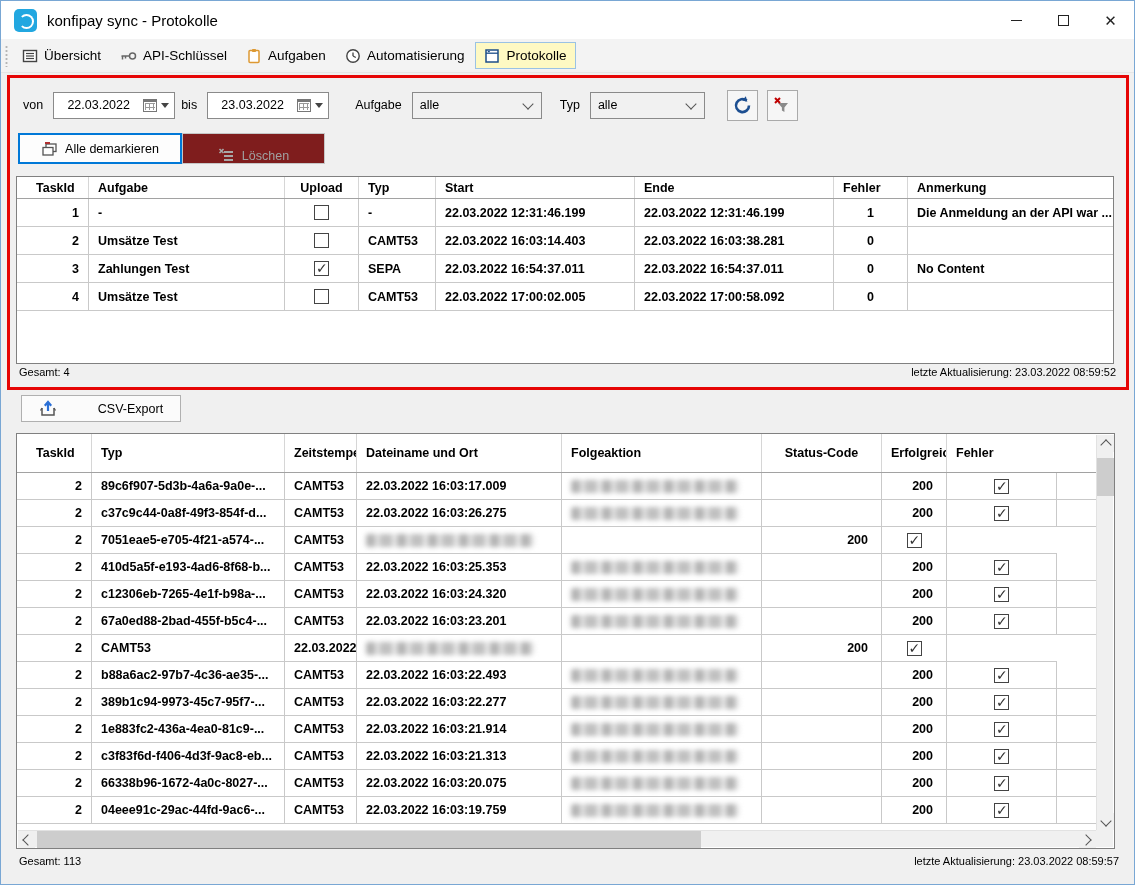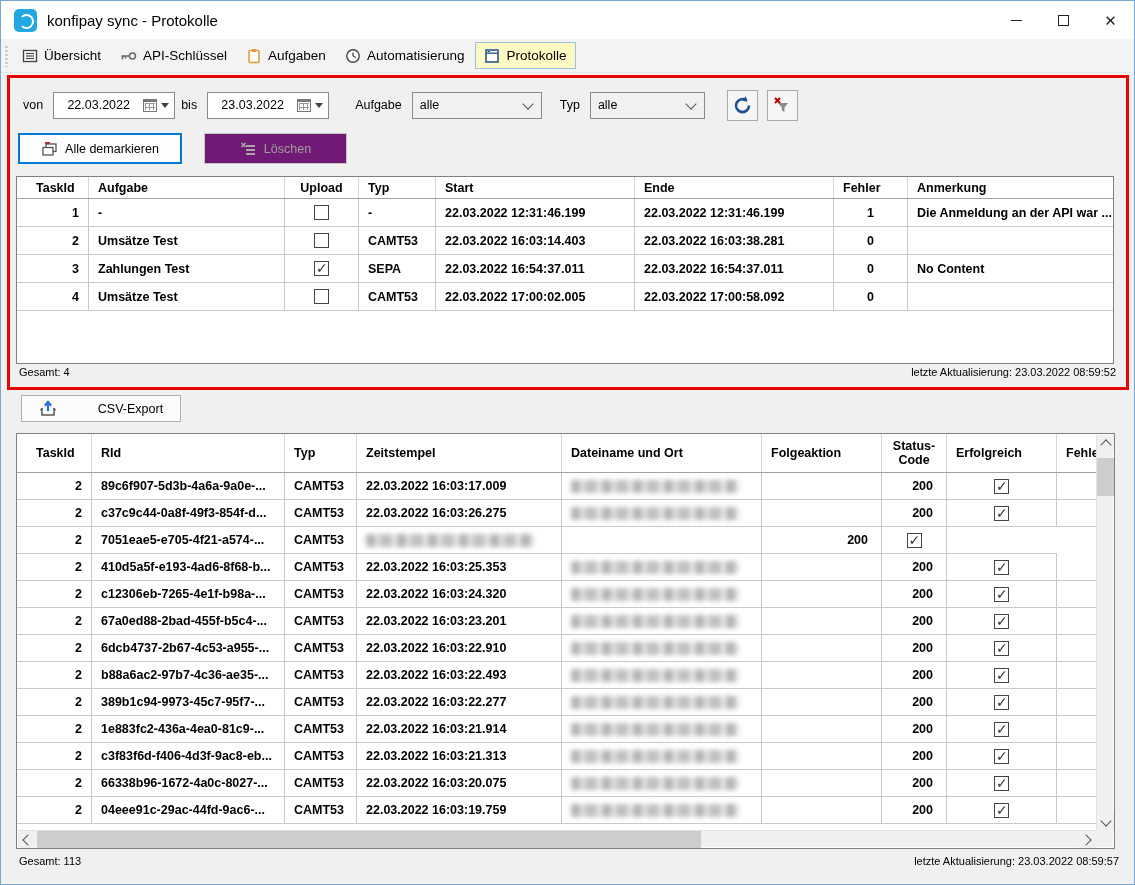--- a/index.html
+++ b/index.html
@@ -38,21 +38,21 @@
   .dd-arrow { width:0; height:0; border-left:4px solid transparent; border-right:4px solid transparent; border-top:5px solid #444; margin-right:5px; flex:none; }
   .combo { height:27px; background:#f1f1f1; border:1px solid #8a8a8a; display:flex; align-items:center; margin-left:10px; padding-left:7px; }
   .combo .cval { flex:1; }
   .chev { width:8px; height:8px; border-right:1.6px solid #555; border-bottom:1.6px solid #555; flex:none; }
   .chev.down { transform:rotate(45deg); margin:-3px 9px 0 0; }
   .icon-btn { width:31px; height:31px; background:#f6f6f6; border:1px solid #aaaaaa; display:flex; align-items:center; justify-content:center; flex:none; }
 
   .btn-row { position:absolute; left:17px; top:132px; height:31px; display:flex; }
   .btn { height:31px; border:1px solid #b0b0b0; background:#fbfbfb; display:flex; align-items:center; justify-content:center; gap:7px; font-size:12.5px; }
   .btn-demark { width:164px; border:2px solid #0078d7; background:#fdfdfd; }
-  .btn-del { width:143px; margin-left:22px; background:#701a75; border-color:#c6c6c6; color:#a0a0a0; }
+  .btn-del { width:143px; background:#7f1d1d; border-color:#c6c6c6; color:#a0a0a0;align-items:flex-end; }
   .btn-csv { position:absolute; left:20px; top:394px; width:160px; height:27px; z-index:60;gap:41px; }
 
   
   .tbl { position:absolute; background:#fff; border:1px solid #808080; }
   .tr { display:grid;font-weight:bold; }
   .t1 .tr { grid-template-columns:72px 196px 74px 77px 199px 199px 74px 1fr; }
   .t2 .tr { grid-template-columns:75px 193px 72px 205px 200px 120px 65px 110px 1fr; }
   .th-row { border-bottom:1px solid #a2a2a2; background:#fff; }
   .t1 .th-row { height:22px; }
   .t2 .th-row { height:39px; }
@@ -293,21 +293,20 @@
         <line x1="9" y1="3" x2="9" y2="11" stroke="#2a6fd6" stroke-width="2.2"></line>
         <path d="M5.8 5.8 L9 2 L12.2 5.8" fill="none" stroke="#2a6fd6" stroke-width="2.2"></path>
       </svg>
     <span>CSV-Export</span>
   </div>
 
   <div class="tbl t2" style="left:15px; top:432px; width:1099px; height:416px;">
     <div style="position:absolute; left:0; top:0; right:18px; bottom:18px; overflow:hidden;">
       <div class="tr th-row">
         <div class="th first-pad">TaskId</div>
-        <div class="th">RId</div>
         <div class="th">Typ</div>
         <div class="th">Zeitstempel</div>
         <div class="th">Dateiname und Ort</div>
         <div class="th">Folgeaktion</div>
         <div class="th wrapmid">Status-Code</div>
         <div class="th">Erfolgreich</div>
         <div class="th" style="border-right:none">Fehler</div>
       </div>
       <div id="log-rows">
   <div class="tr">
@@ -400,21 +399,20 @@
     <div class="td"></div>
     <div class="td c-right" style="padding-right:13px">200</div>
     <div class="td c-center">
               <span class="cb checked"></span>
             </div>
     <div class="td" style="border-right:none"></div>
   </div>
 
   <div class="tr">
     <div class="td c-right">2</div>
-    <div class="td">6dcb4737-2b67-4c53-a955-...</div>
     <div class="td">CAMT53</div>
     <div class="td">22.03.2022 16:03:22.910</div>
     <div class="td">
               <span class="blur-strip"></span>
             </div>
     <div class="td"></div>
     <div class="td c-right" style="padding-right:13px">200</div>
     <div class="td c-center">
               <span class="cb checked"></span>
             </div>

